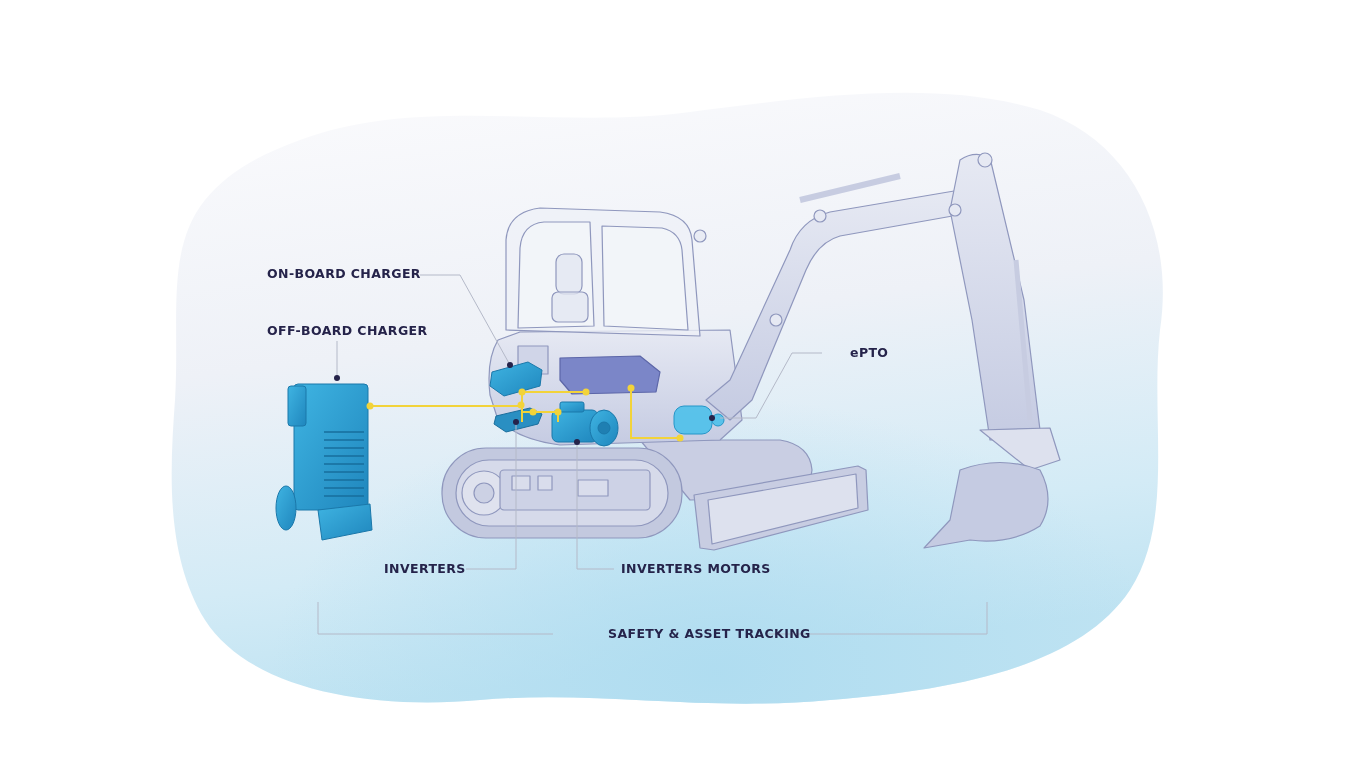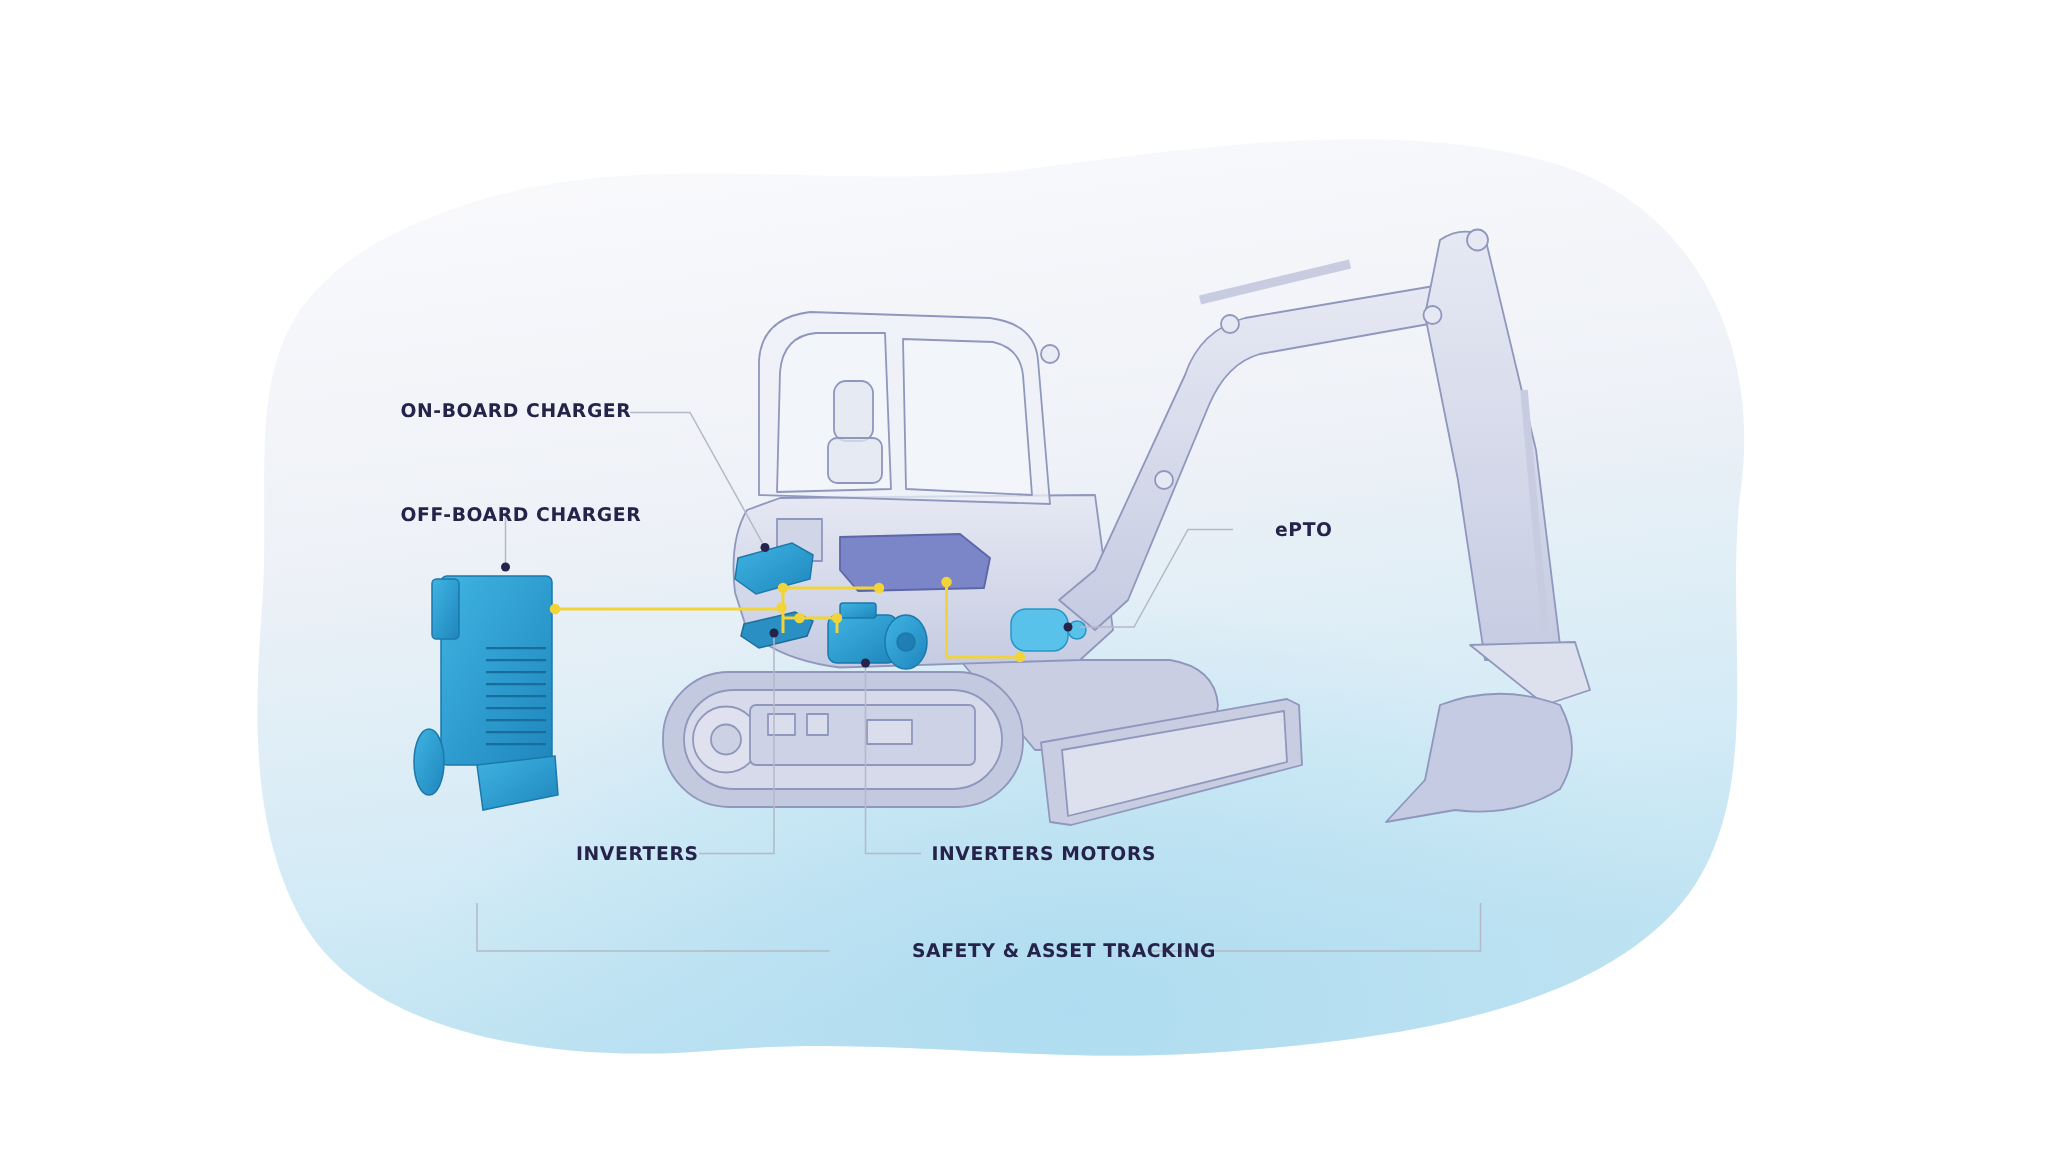--- a/index.html
+++ b/index.html
@@ -171,18 +171,18 @@
     <g fill="#25234a">
       <circle cx="510" cy="365" r="3"></circle>
       <circle cx="337" cy="378" r="3"></circle>
       <circle cx="712" cy="418" r="3"></circle>
       <circle cx="516" cy="422" r="3"></circle>
       <circle cx="577" cy="442" r="3"></circle>
     </g>
   </svg>
 
   <div class="label" style="left:267px; top:266px;">ON-BOARD CHARGER</div>
-  <div class="label" style="left:267px; top:335px;">OFF-BOARD CHARGER</div>
+  <div class="label" style="left:267px; top:323px;">OFF-BOARD CHARGER</div>
   <div class="label" style="left:850px; top:345px;">ePTO</div>
   <div class="label" style="left:384px; top:561px;text-align:center;">INVERTERS</div>
   <div class="label" style="left:621px; top:561px;">INVERTERS MOTORS</div>
   <div class="label" style="left:560px; top:626px;margin-left:48px;">SAFETY &amp; ASSET TRACKING</div>
 </div>
 
 </body></html>

